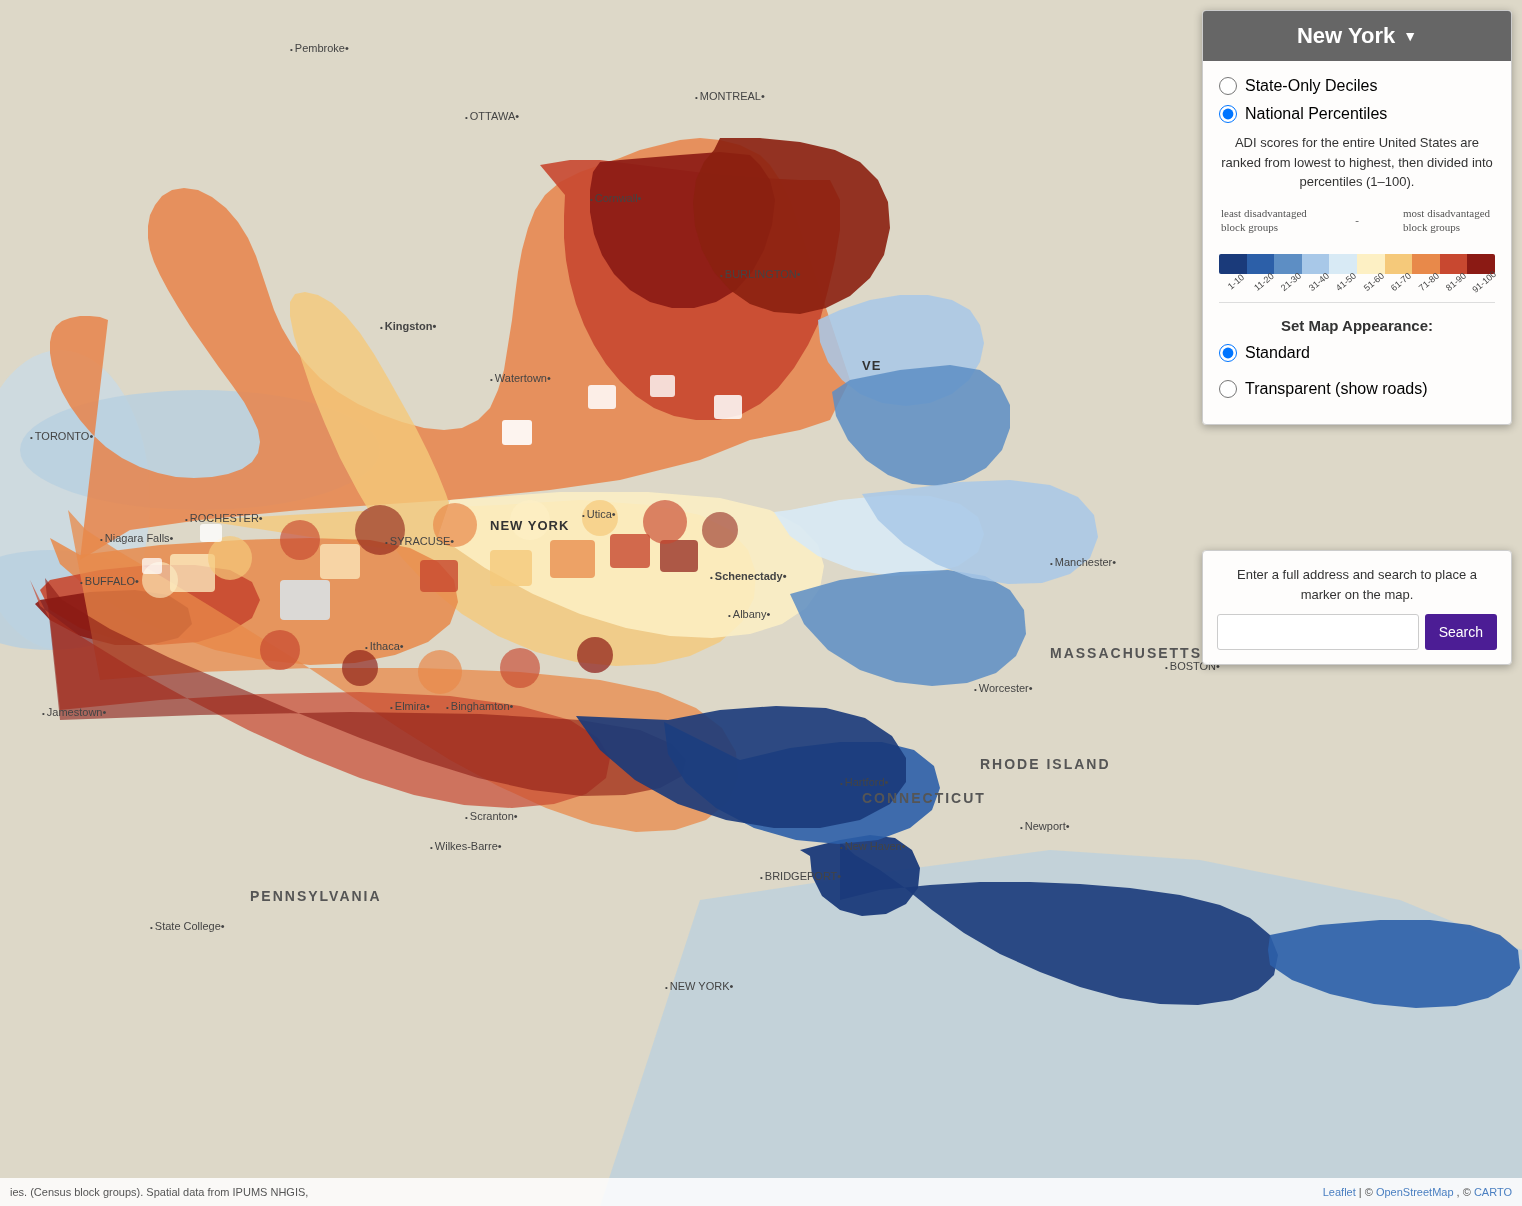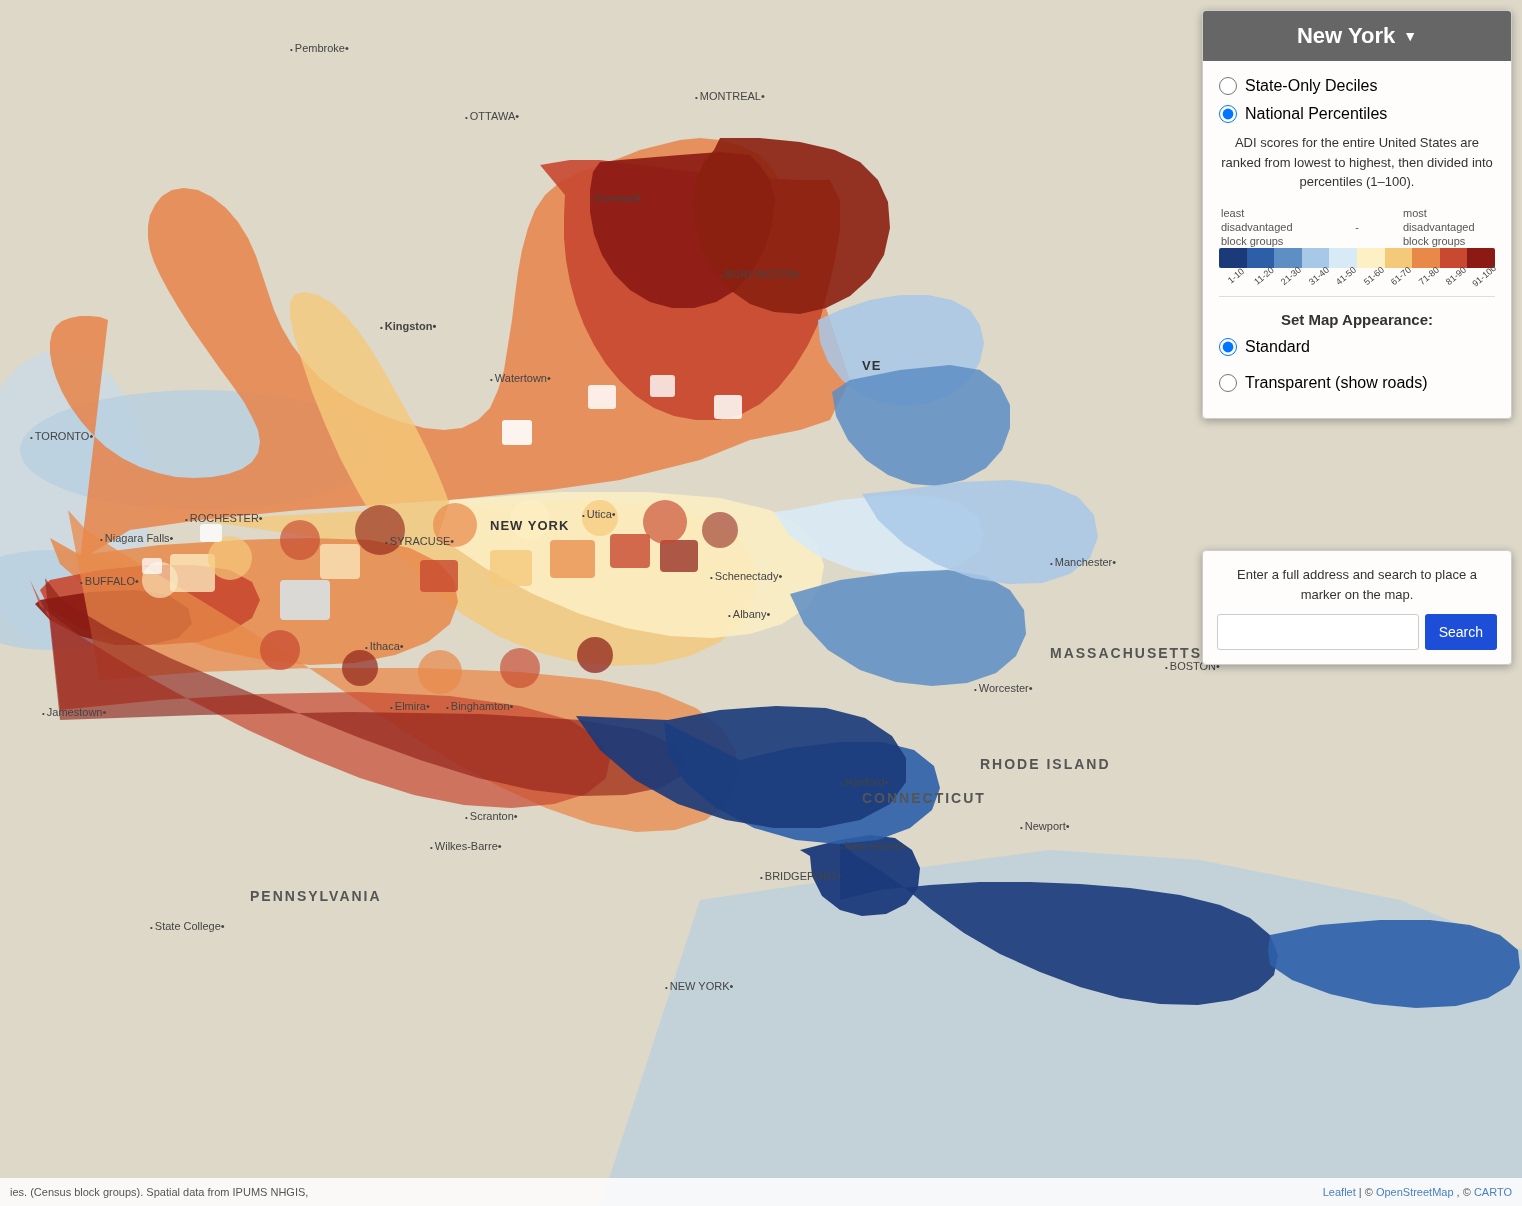--- a/index.html
+++ b/index.html
@@ -99,22 +99,23 @@
       text-align: center;
       line-height: 1.5;
       margin: 10px 0 14px 0;
     }
 
     .legend-labels {
       display: flex;
       justify-content: space-between;
       font-size: 11px;
       color: #555;
-      margin-bottom: 0;
+      margin-bottom: 20px;
       padding: 0 2px;
+      font-family: Liberation Serif, serif;
     }
     .legend-labels .left-label {
       text-align: left;
       max-width: 90px;
       line-height: 1.3;
     }
     .legend-labels .dash {
       align-self: center;
     }
     .legend-labels .right-label {
@@ -198,21 +199,21 @@
       flex: 1;
       height: 36px;
       border: 1px solid #ccc;
       border-radius: 3px;
       padding: 4px 8px;
       font-size: 13px;
       background: #fff;
     }
 
     #search-button {
-      background: #1d4ed8;
+      background: #4c1d95;
       color: white;
       border: none;
       border-radius: 3px;
       padding: 6px 14px;
       font-size: 14px;
       cursor: pointer;
       white-space: nowrap;
     }
 
     
@@ -345,21 +346,21 @@
       <div class="map-label city" style="top: 320px; left: 380px; font-weight: bold;">Kingston•</div>
       <div class="map-label city" style="top: 372px; left: 490px;">Watertown•</div>
       <div class="map-label city" style="top: 268px; left: 720px;">BURLINGTON•</div>
       <div class="map-label city" style="top: 430px; left: 30px;">TORONTO•</div>
       <div class="map-label city" style="top: 532px; left: 100px;">Niagara Falls•</div>
       <div class="map-label city" style="top: 575px; left: 80px;">BUFFALO•</div>
       <div class="map-label city" style="top: 512px; left: 185px;">ROCHESTER•</div>
       <div class="map-label city" style="top: 535px; left: 385px;">SYRACUSE•</div>
       <div class="map-label state" style="top: 518px; left: 490px;">NEW YORK</div>
       <div class="map-label city" style="top: 508px; left: 582px;">Utica•</div>
-      <div class="map-label city" style="top: 570px; left: 710px;">Schenectady•</div>
+      <div class="map-label city" style="top: 570px; left: 710px; font-weight: bold;">Schenectady•</div>
       <div class="map-label city" style="top: 608px; left: 728px;">Albany•</div>
       <div class="map-label city" style="top: 640px; left: 365px;">Ithaca•</div>
       <div class="map-label city" style="top: 700px; left: 390px;">Elmira•</div>
       <div class="map-label city" style="top: 700px; left: 446px;">Binghamton•</div>
       <div class="map-label city" style="top: 706px; left: 42px;">Jamestown•</div>
       <div class="map-label city" style="top: 810px; left: 465px;">Scranton•</div>
       <div class="map-label city" style="top: 840px; left: 430px;">Wilkes-Barre•</div>
       <div class="map-label country" style="top: 888px; left: 250px;">PENNSYLVANIA</div>
       <div class="map-label city" style="top: 920px; left: 150px;">State College•</div>
       <div class="map-label city" style="top: 980px; left: 665px;">NEW YORK•</div>

